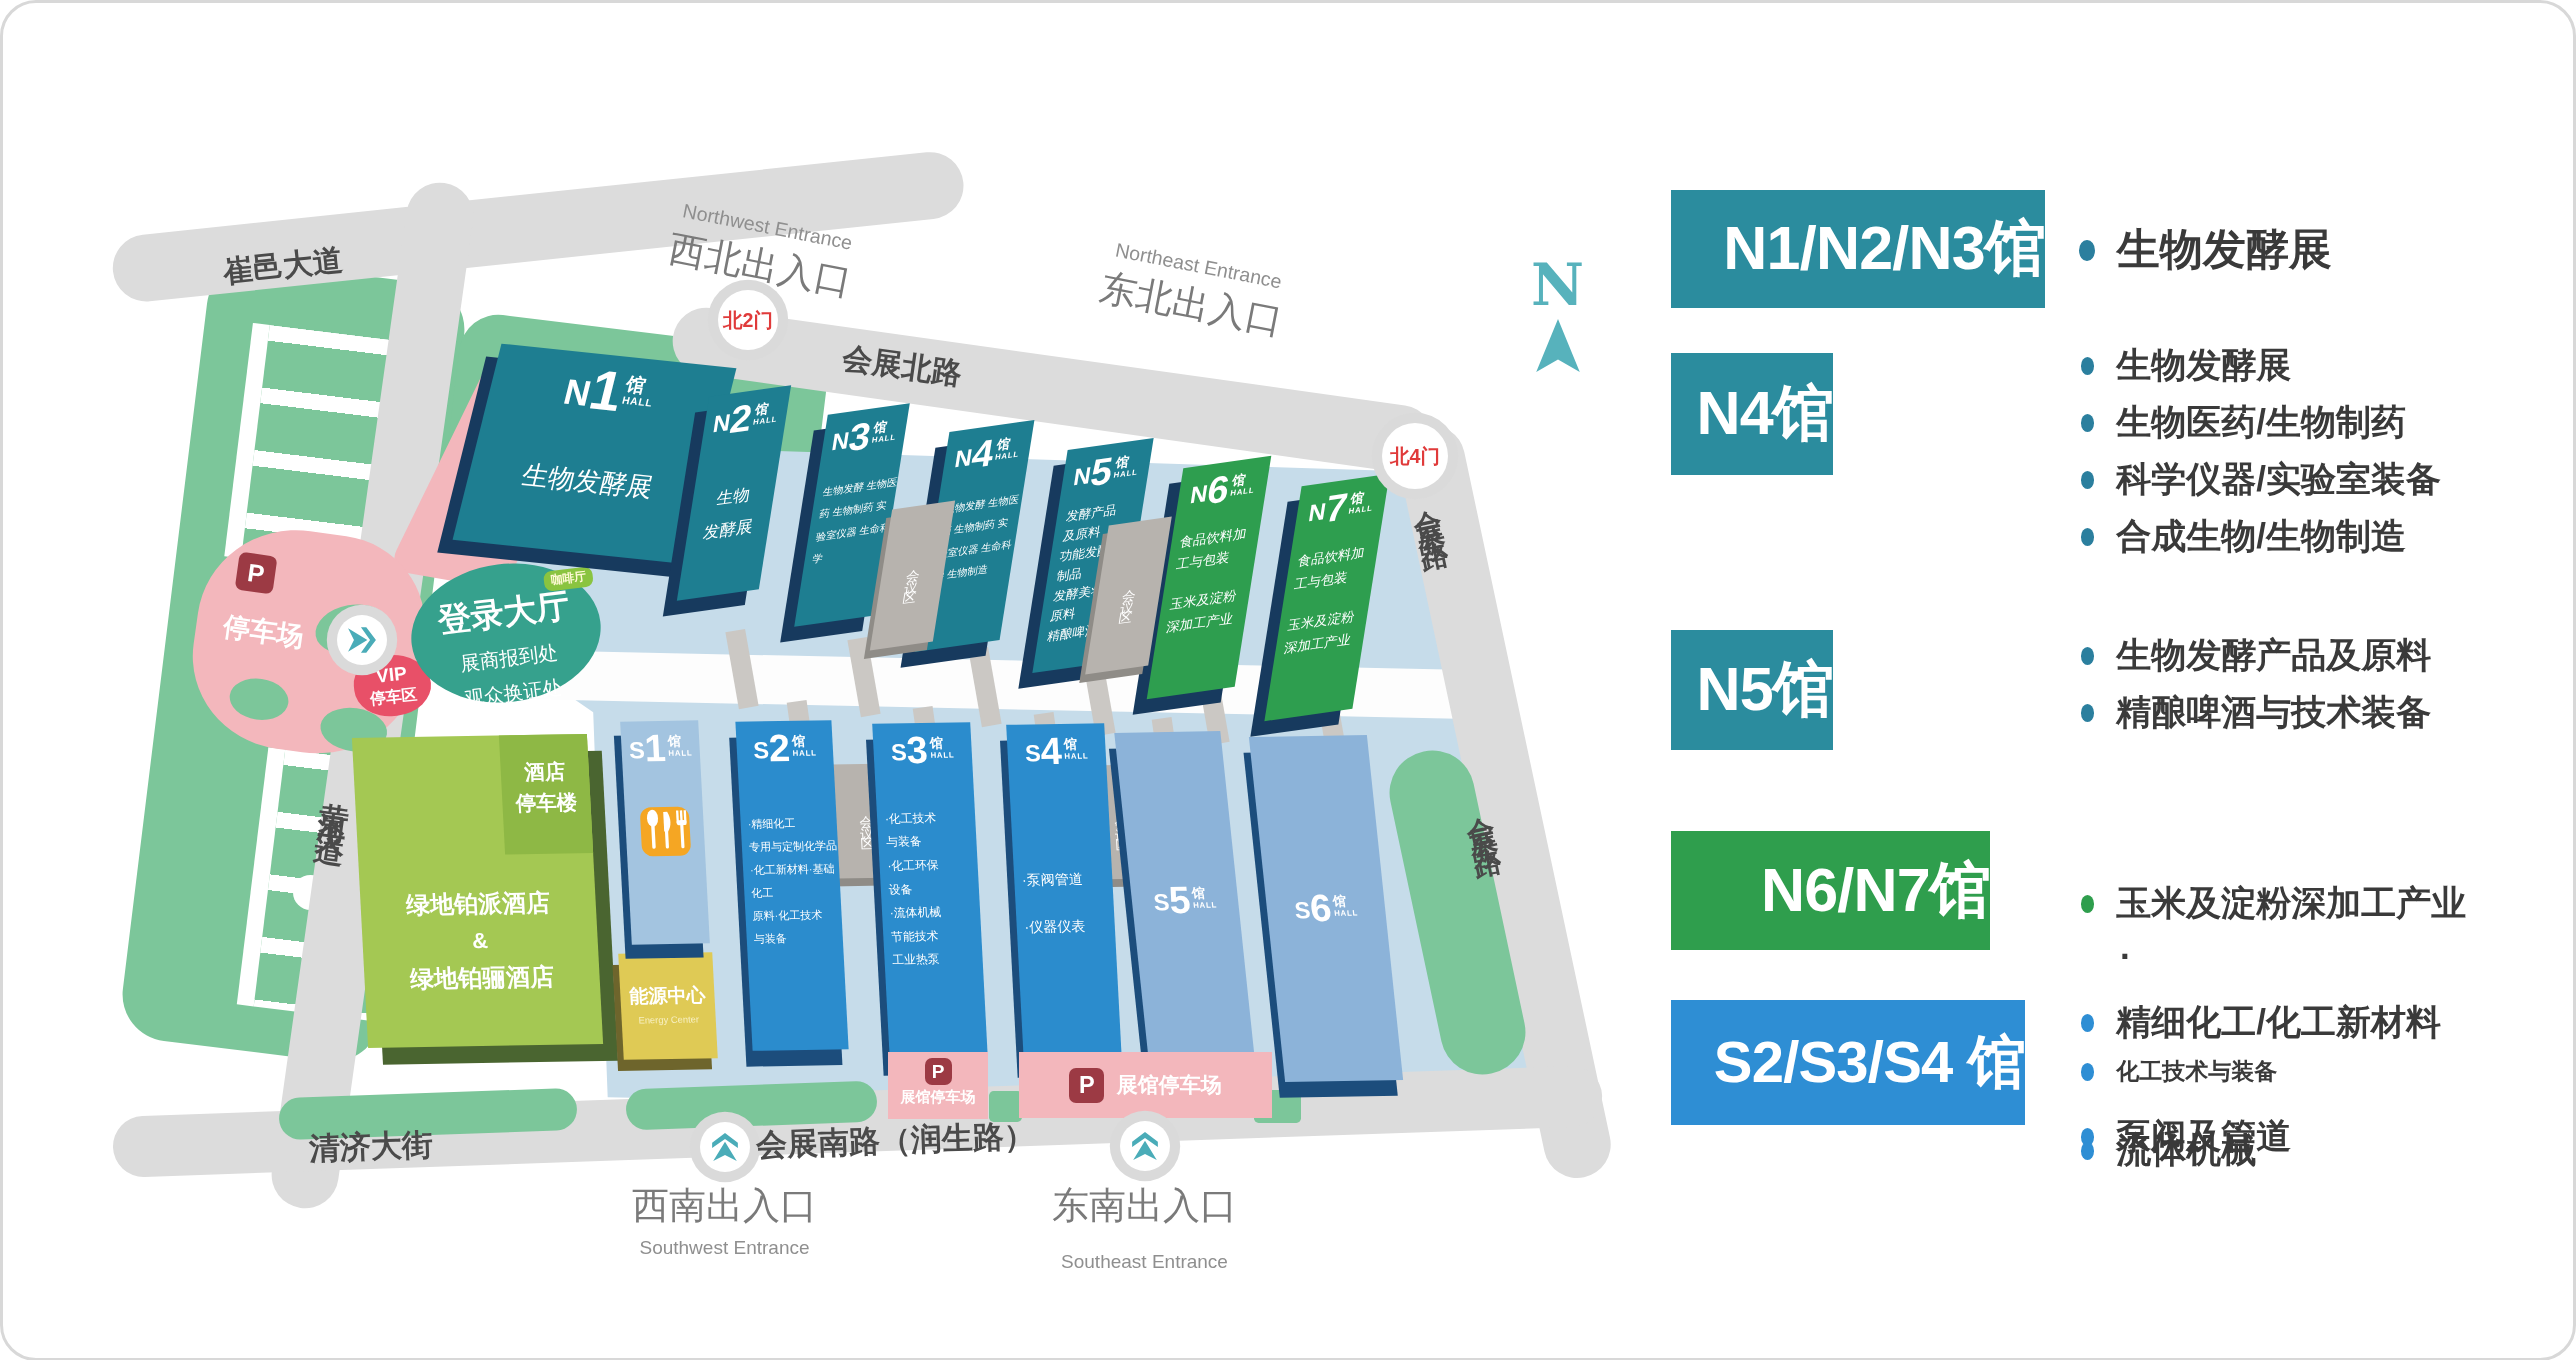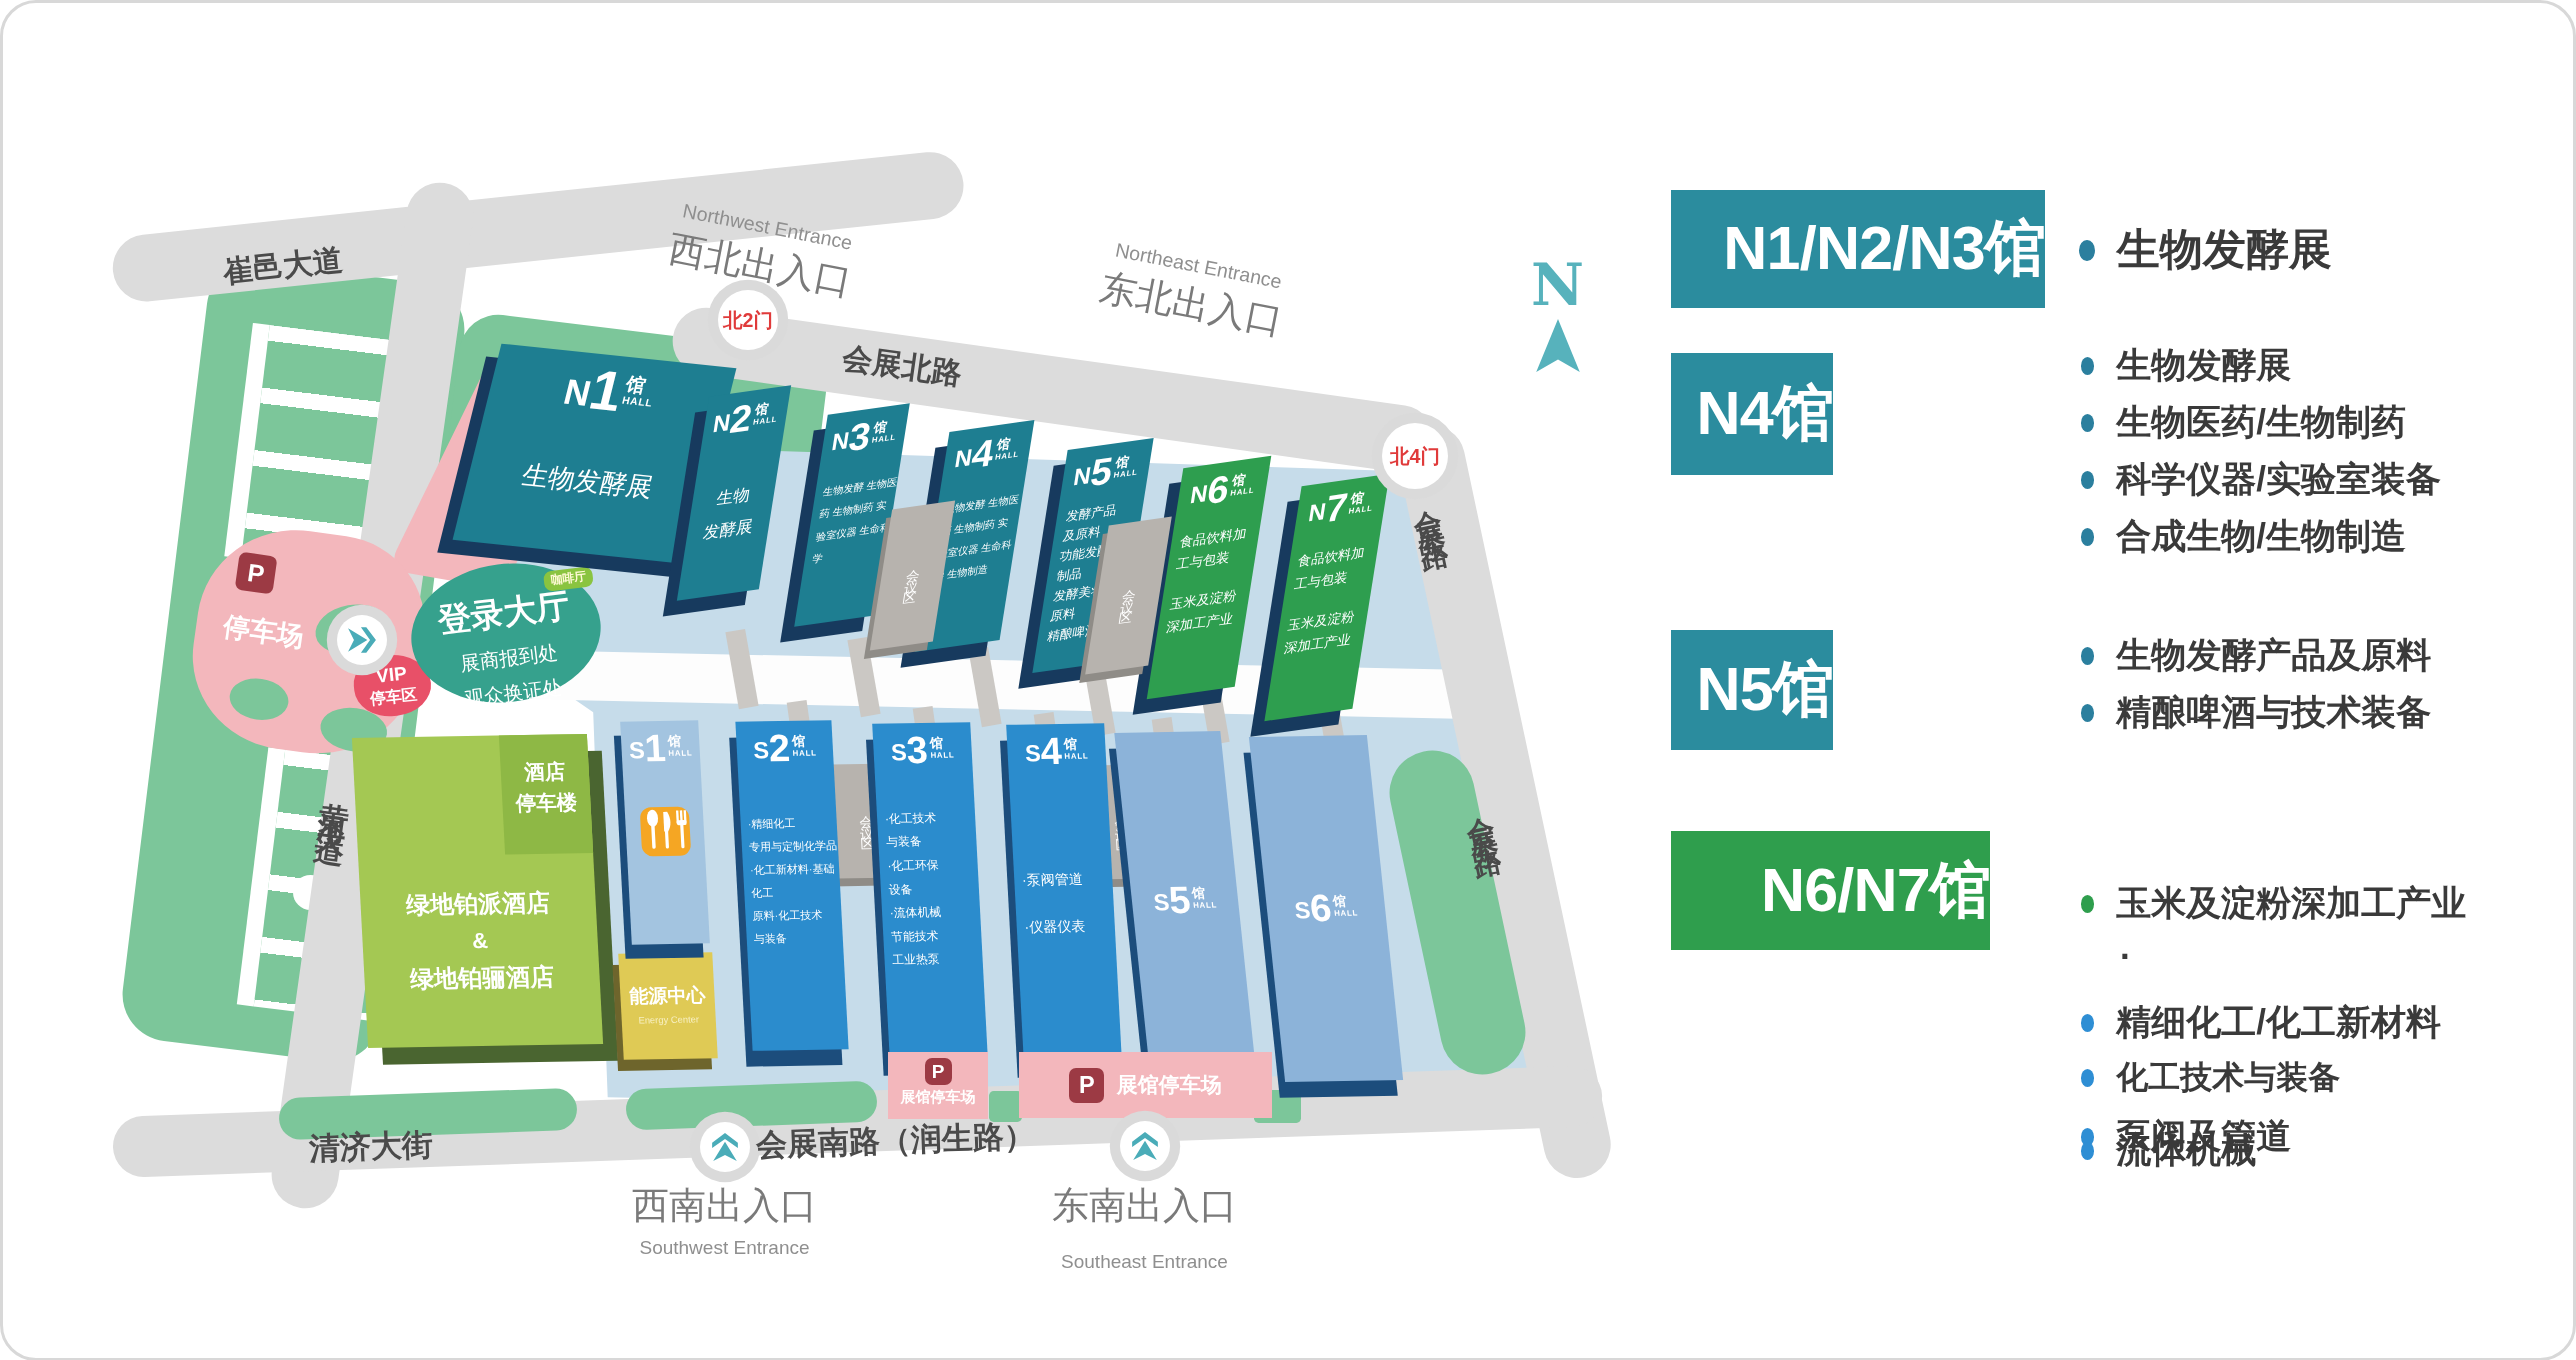--- a/index.html
+++ b/index.html
@@ -479,27 +479,30 @@
 
   <div class="legend-box" style="left:1668px;top:828px;width:279px;height:119px;background:#2f9e4d;font-size:61px;padding-left:40px;">
     <span>N6/N7馆</span>
     </div>
   <div class="legend-row" style="left:2078px;top:877px;">
     <span class="ldot" style="width:13.3px;height:18px;background:#2f9e4d;"></span>
     <span class="ltext" style="font-size:35px;">玉米及淀粉深加工产业</span>
     </div>
   <div class="ltext" style="position:absolute;left:2117px;top:924px;font-size:35px;">.</div>
 
+  <div class="legend-box" style="left:1668px;top:997px;width:354px;height:125px;background:#2e8ed4;font-size:58px;">
+    <span>S2/S3/S4 馆</span>
+    </div>
   <div class="legend-row" style="left:2078px;top:996px;">
     <span class="ldot" style="width:13.3px;height:18px;background:#2e8ed4;"></span>
     <span class="ltext" style="font-size:35px;">精细化工/化工新材料</span>
     </div>
   <div class="legend-row" style="left:2078px;top:1053px;">
     <span class="ldot" style="width:13.3px;height:18px;background:#2e8ed4;"></span>
-    <span class="ltext" style="font-size:32px;">化工技术与装备</span>
+    <span class="ltext" style="font-size:23px;">化工技术与装备</span>
     </div>
   <div class="legend-row" style="left:2078px;top:1110px;">
     <span class="ldot" style="width:13.3px;height:18px;background:#2e8ed4;"></span>
     <span class="ltext" style="font-size:35px;">泵阀及管道</span>
     </div>
   <div class="legend-row" style="left:2078px;top:1124px;">
     <span class="ldot" style="width:13.3px;height:18px;background:#2e8ed4;"></span>
     <span class="ltext" style="font-size:35px;">流体机械</span>
     </div>
 

